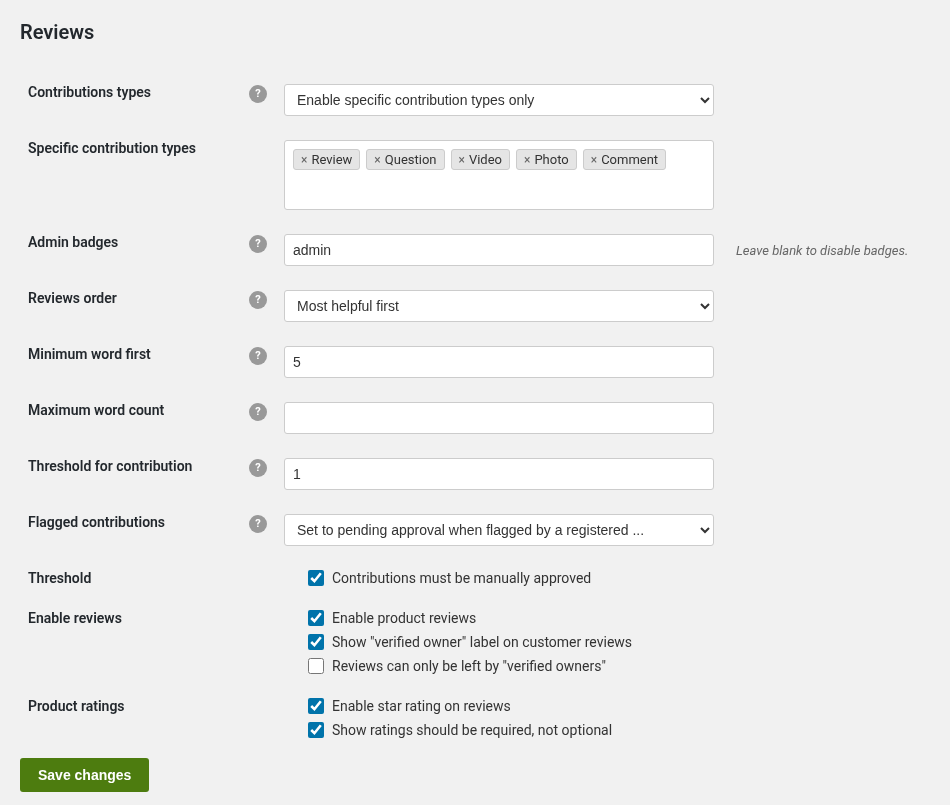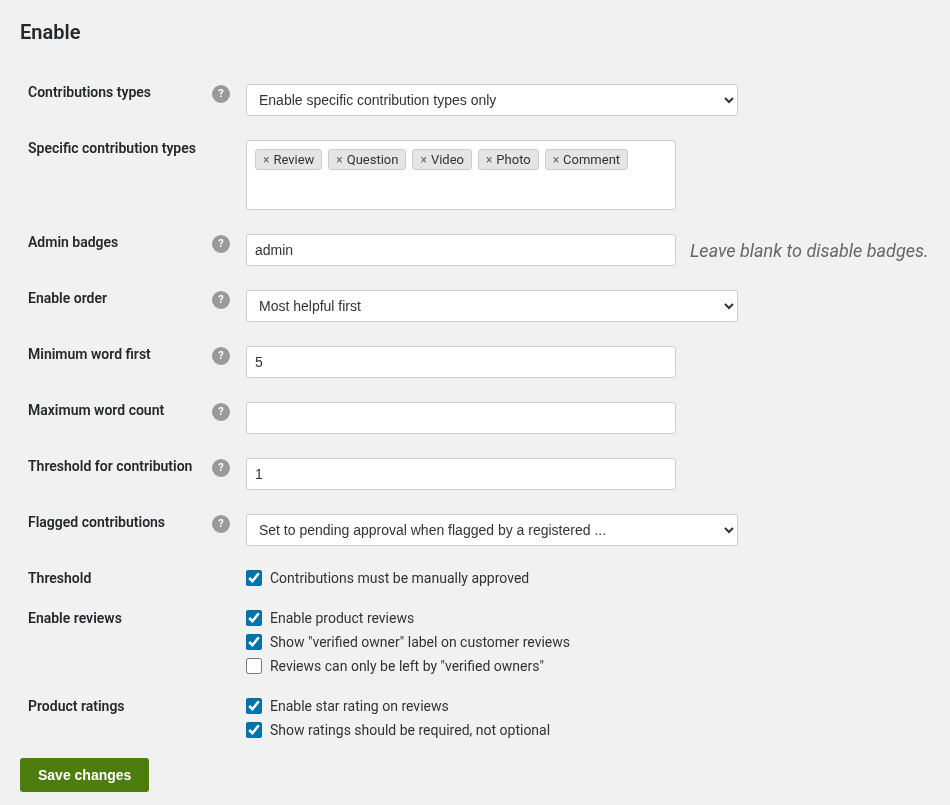--- a/index.html
+++ b/index.html
@@ -54,21 +54,21 @@
       background: #999;
       color: #fff;
       font-size: 11px;
       font-weight: bold;
       cursor: pointer;
     }
     .input-cell {
       flex: 1;
     }
     select.form-select {
-      width: 492px;
+      width: 430px;
       height: 32px;
       padding: 4px 8px;
       border: 1px solid #ccc;
       border-radius: 3px;
       background: #fff;
       font-size: 14px;
       color: #333;
       appearance: auto;
     }
     .tags-box {
@@ -105,32 +105,33 @@
       padding: 4px 8px;
       border: 1px solid #ccc;
       border-radius: 3px;
       background: #fff;
       font-size: 14px;
       color: #333;
     }
     .admin-badges-row {
       display: flex;
       align-items: center;
-      gap: 14px;
+      gap: 22px;
     }
     .hint-text {
       font-style: italic;
       color: #666;
-      font-size: 18px;
+      font-size: 13px;
       white-space: nowrap;
     }
     .checkbox-row {
       display: flex;
       gap: 8px;
       margin-bottom: 8px;
+      margin-left: 24px;
     }
     .checkbox-row:last-child {
       margin-bottom: 0;
     }
     .checkbox-row input[type="checkbox"] {
       width: 16px;
       height: 16px;
       accent-color: #0073aa;
       flex-shrink: 0;
     }
@@ -147,21 +148,21 @@
       padding: 9px 18px;
       font-size: 14px;
       font-weight: 600;
       cursor: pointer;
     }
   </style>
 </head>
 <body>
 
 <div class="page-wrapper">
-  <h1 class="section-title">Enable</h1>
+  <h1 class="section-title">Reviews</h1>
 
   <table class="settings-table">
 
     <tbody>
         <tr>
       <td class="label-cell">Contributions types</td>
       <td class="help-cell">
         <span class="help-icon">?</span>
       </td>
       <td class="input-cell">
@@ -194,21 +195,21 @@
       </td>
       <td class="input-cell">
         <div class="admin-badges-row">
           <input class="form-input" type="text" value="admin" style="">
           <span class="hint-text">Leave blank to disable badges.</span>
         </div>
       </td>
     </tr>
 
     <tr>
-      <td class="label-cell">Enable order</td>
+      <td class="label-cell">Reviews order</td>
       <td class="help-cell">
         <span class="help-icon">?</span>
       </td>
       <td class="input-cell">
         <select class="form-select">
           <option>Most helpful first</option>
           <option>Newest first</option>
           <option>Oldest first</option>
           <option>Highest rated</option>
           <option>Lowest rated</option>

